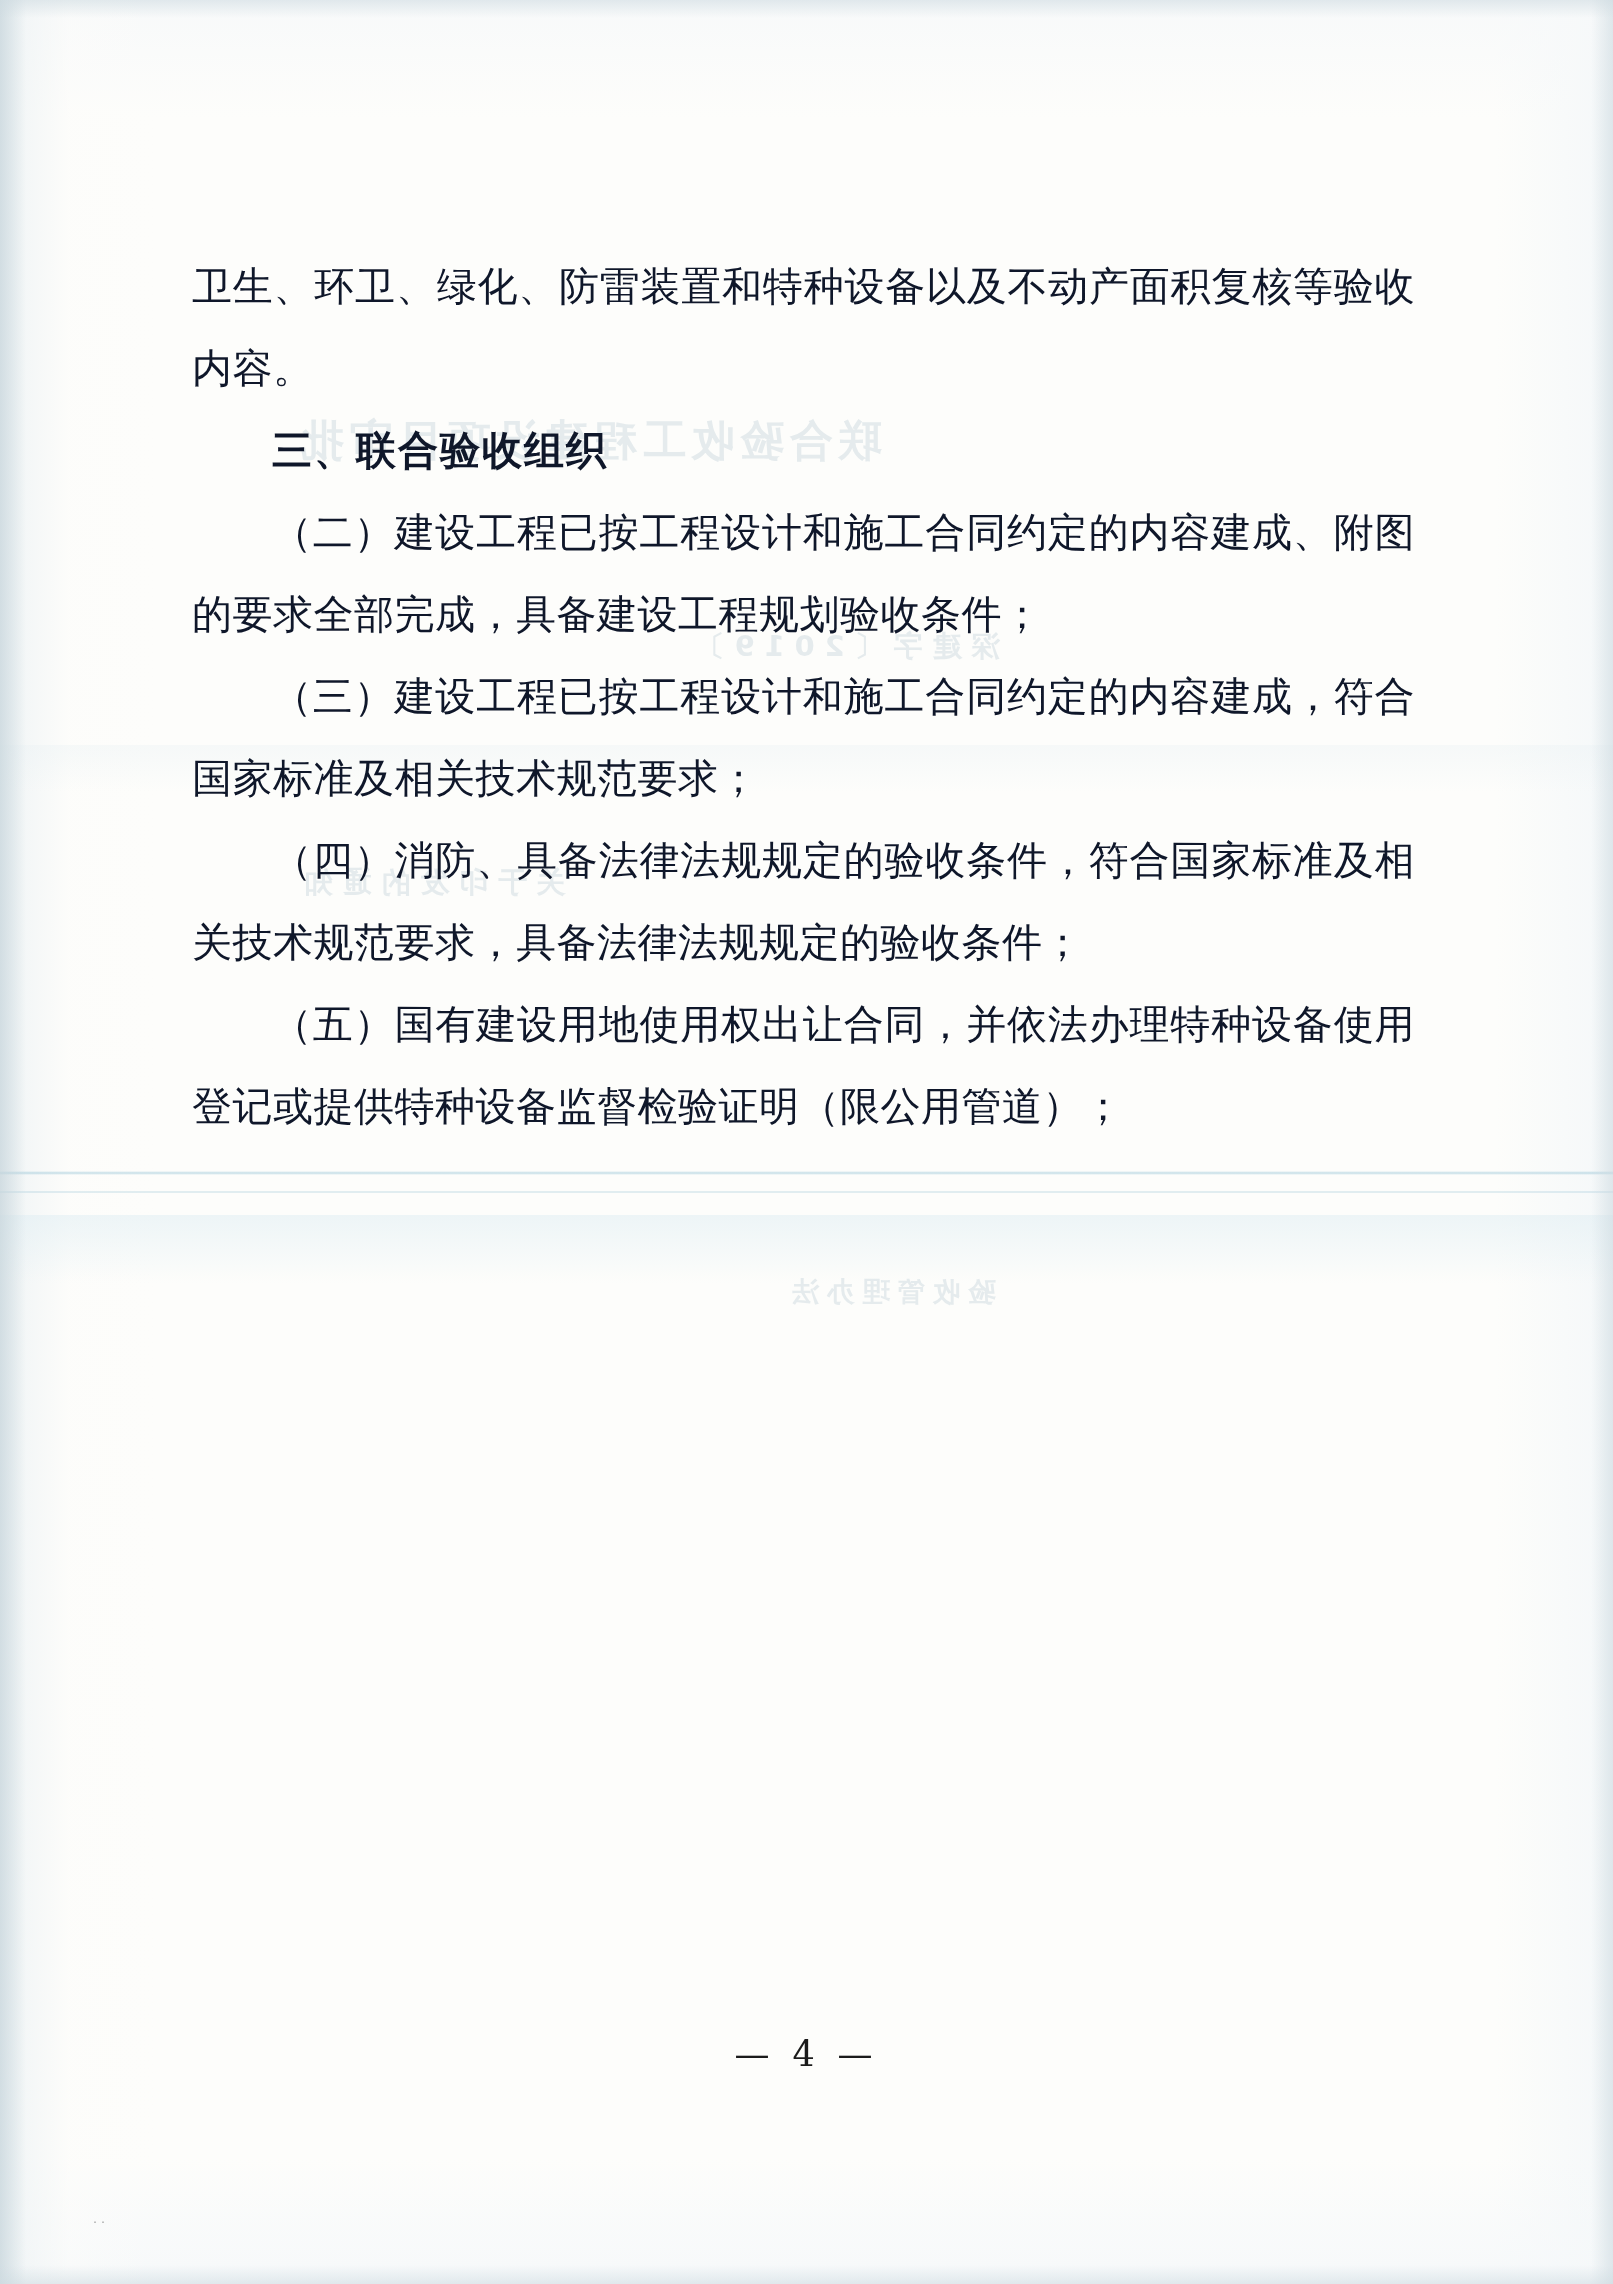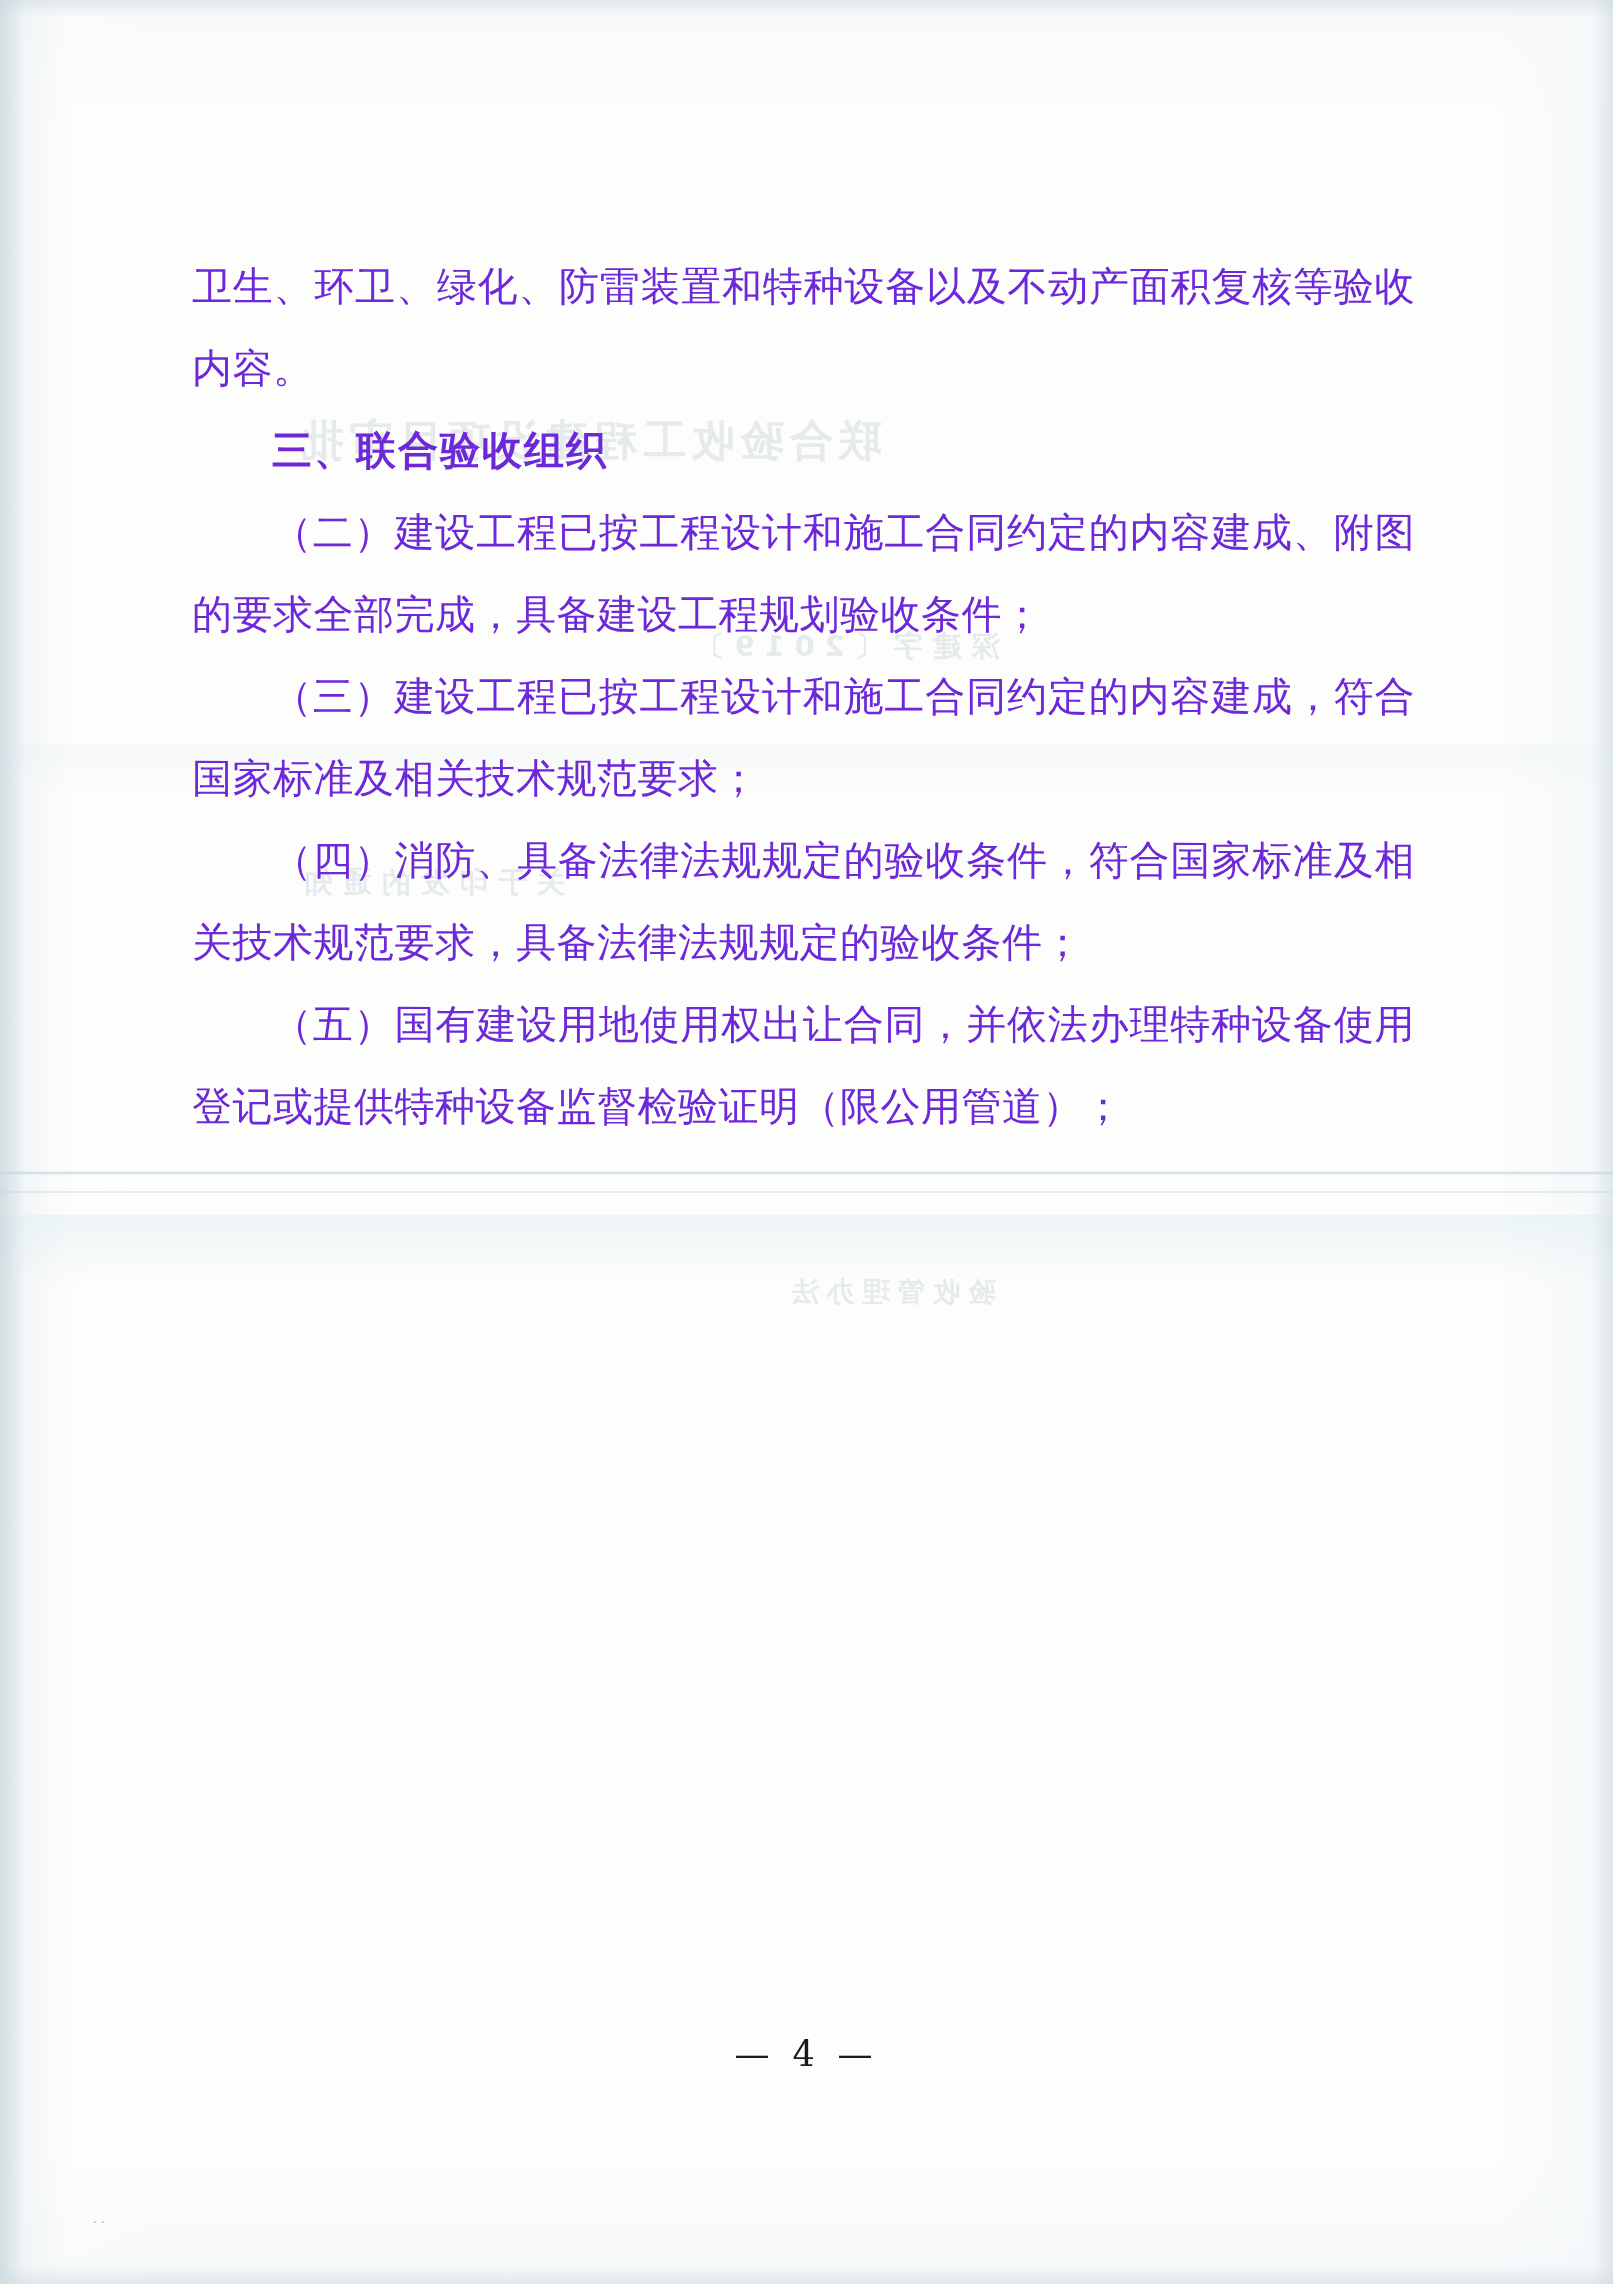--- a/index.html
+++ b/index.html
@@ -73,21 +73,21 @@
   .content {
     position: absolute;
     left: 192px;
     top: 245px;
     width: 1223px;
   }
   p.line-block {
     margin: 0 0 0 0;
     font-size: 40px;
     line-height: 82px;
-    color: #6d28d9;
+    color: #0f172a;
     text-align: justify;
     text-justify: inter-ideograph;
     letter-spacing: 0.5px;
     font-family: "DejaVu Serif", "Liberation Serif", serif;
   }
   p.indent { text-indent: 80px; }
   p.heading {
     font-weight: bold;
     text-indent: 80px;
     letter-spacing: 2px;

